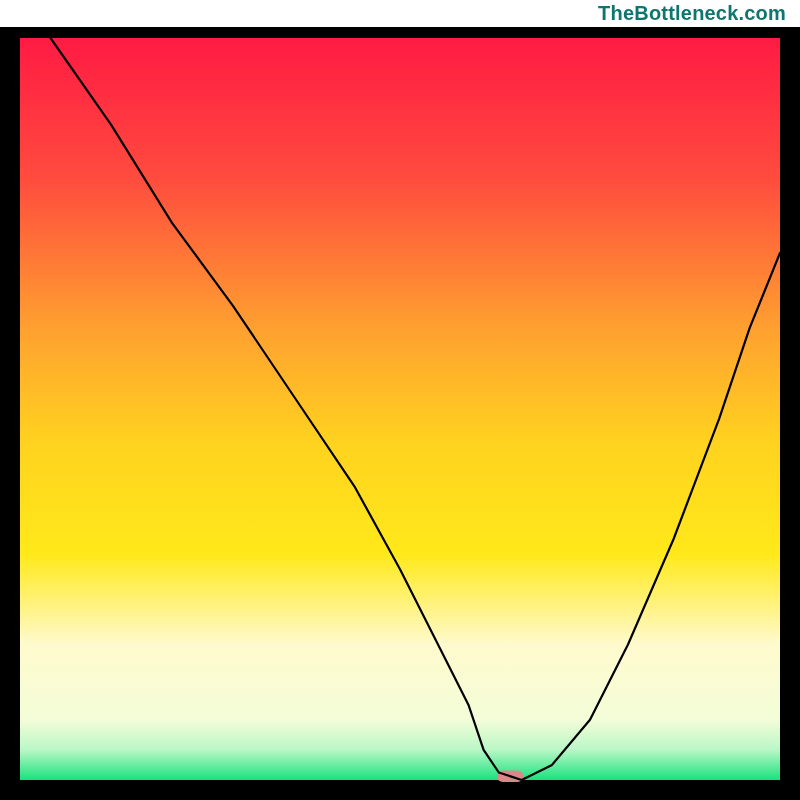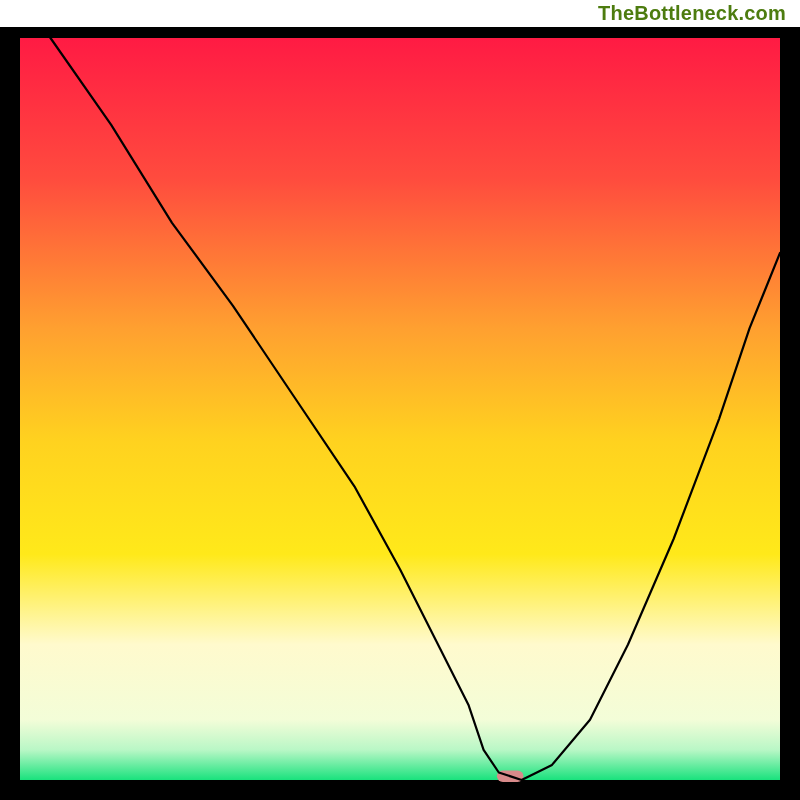--- a/index.html
+++ b/index.html
@@ -12,21 +12,21 @@
     width: 800px;
     height: 800px;
     position: relative;
   }
   .attribution {
     position: absolute;
     top: 2px;
     right: 14px;
     font-size: 20px;
     font-weight: 600;
-    color: #4d7c0f;
+    color: #0f766e;
     letter-spacing: 0.2px;
   }
   svg {
     display: block;
   }
 </style>
 </head>
 <body>
 
 <div class="wrap">

